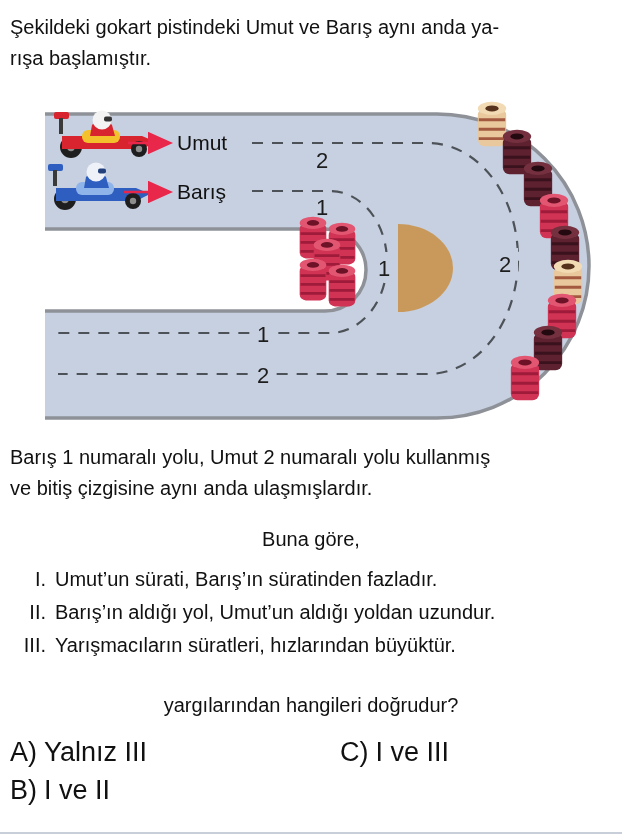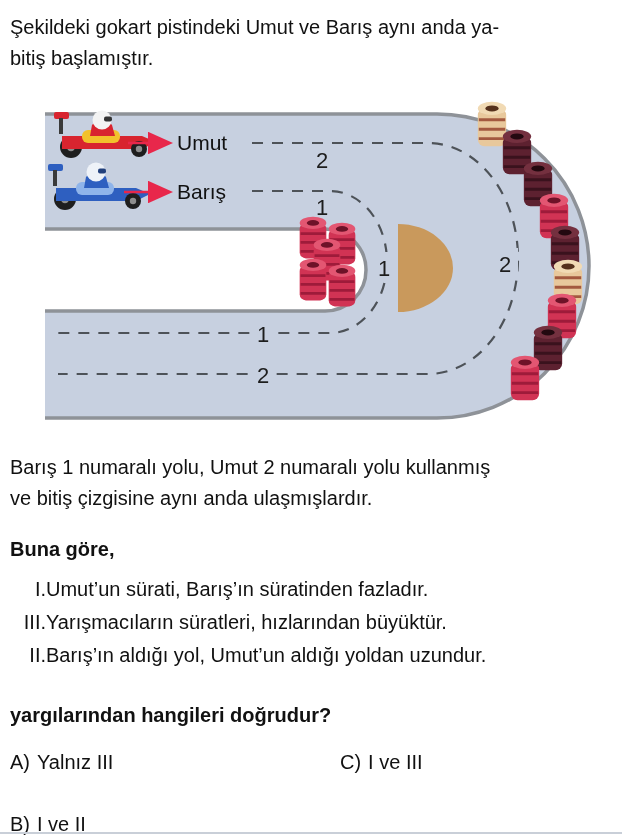--- a/index.html
+++ b/index.html
@@ -3,43 +3,43 @@
 <meta charset="utf-8">
 <style>
   * { margin:0; padding:0; box-sizing:border-box; }
   html,body { background:#ffffff; }
   .page {
     position:relative; width:622px; height:835px; overflow:hidden;
     background:#ffffff; color:#111;
     font-family:"Liberation Sans", sans-serif;
   }
   .para { margin:12px 10px 0; font-size:20px; line-height:31px; white-space:pre-line; }
-  .body-para { margin-top:26px; }
+  .body-para { margin-top:16px; }
   .figure { margin-top:22px; }
   .figure svg { display:block; }
-  .lead { margin:20px 10px 0; font-size:20px; line-height:30px; font-weight:bold; }
+  .lead { margin:20px 10px 0; font-size:20px; line-height:30px; font-weight:normal;text-align:center; }
   .statements { margin:9px 10px 0; font-size:20px; }
   .stmt { display:flex; line-height:33px; }
   .stmt .num { flex:0 0 36px; width:36px; text-align:right; }
-  .stmt .txt { margin-left:0; }
+  .stmt .txt { margin-left:9px; }
   .prompt { margin-top:28px; }
-  .options { margin:17px 10px 0; display:grid; grid-template-columns:330px 1fr; row-gap:32px; font-size:20px; line-height:30px; }
+  .options { margin:17px 10px 0; display:grid; grid-template-columns:330px 1fr; row-gap:8px; font-size:27px; line-height:30px; }
   .opt .letter { margin-right:7px; }
   .bottom-rule { position:absolute; left:0; right:0; bottom:1px; border-top:2px solid #c9cfd8; }
   svg text { font-family:"Liberation Sans", sans-serif; }
   .lane-num text { font-size:22px; fill:#1d1d1d; text-anchor:middle; }
   .racer-name { font-size:21px; fill:#111; }
 </style>
 </head>
 <body>
 
 <div class="page">
 
   <p class="para">Şekildeki gokart pistindeki Umut ve Barış aynı anda ya-
-bitiş başlamıştır.</p>
+rışa başlamıştır.</p>
 
   <div class="figure">
     <svg width="622" height="330" viewBox="0 0 622 330">
       <defs>
         <marker id="arrow" markerWidth="10" markerHeight="9" refX="8" refY="4.5" orient="auto">
           <path d="M0 0 L10 4.5 L0 9 Z" fill="#e8274b"></path>
         </marker>
         <symbol id="tire-red" viewBox="0 0 36 54">
           <rect x="3" y="10" width="30" height="40" rx="7" fill="#d13354"></rect>
           <path d="M4 22 H32 M4 32 H32 M4 42 H32" stroke="#9e1b3a" stroke-width="3" fill="none"></path>
@@ -140,26 +140,26 @@
 ve bitiş çizgisine aynı anda ulaşmışlardır.</p>
 
   <p class="lead">Buna göre,</p>
 
   <div class="statements">
     <div class="stmt">
       <span class="num">I.</span>
       <span class="txt">Umut’un sürati, Barış’ın süratinden fazladır.</span>
     </div>
     <div class="stmt">
+      <span class="num">II.</span>
+      <span class="txt">Barış’ın aldığı yol, Umut’un aldığı yoldan uzundur.</span>
+    </div>
+    <div class="stmt">
       <span class="num">III.</span>
       <span class="txt">Yarışmacıların süratleri, hızlarından büyüktür.</span>
-    </div>
-    <div class="stmt">
-      <span class="num">II.</span>
-      <span class="txt">Barış’ın aldığı yol, Umut’un aldığı yoldan uzundur.</span>
     </div>
   </div>
 
   <p class="lead prompt">yargılarından hangileri doğrudur?</p>
 
   <div class="options">
     <div class="opt">
       <span class="letter">A)</span><span>Yalnız III</span>
     </div>
     <div class="opt">

